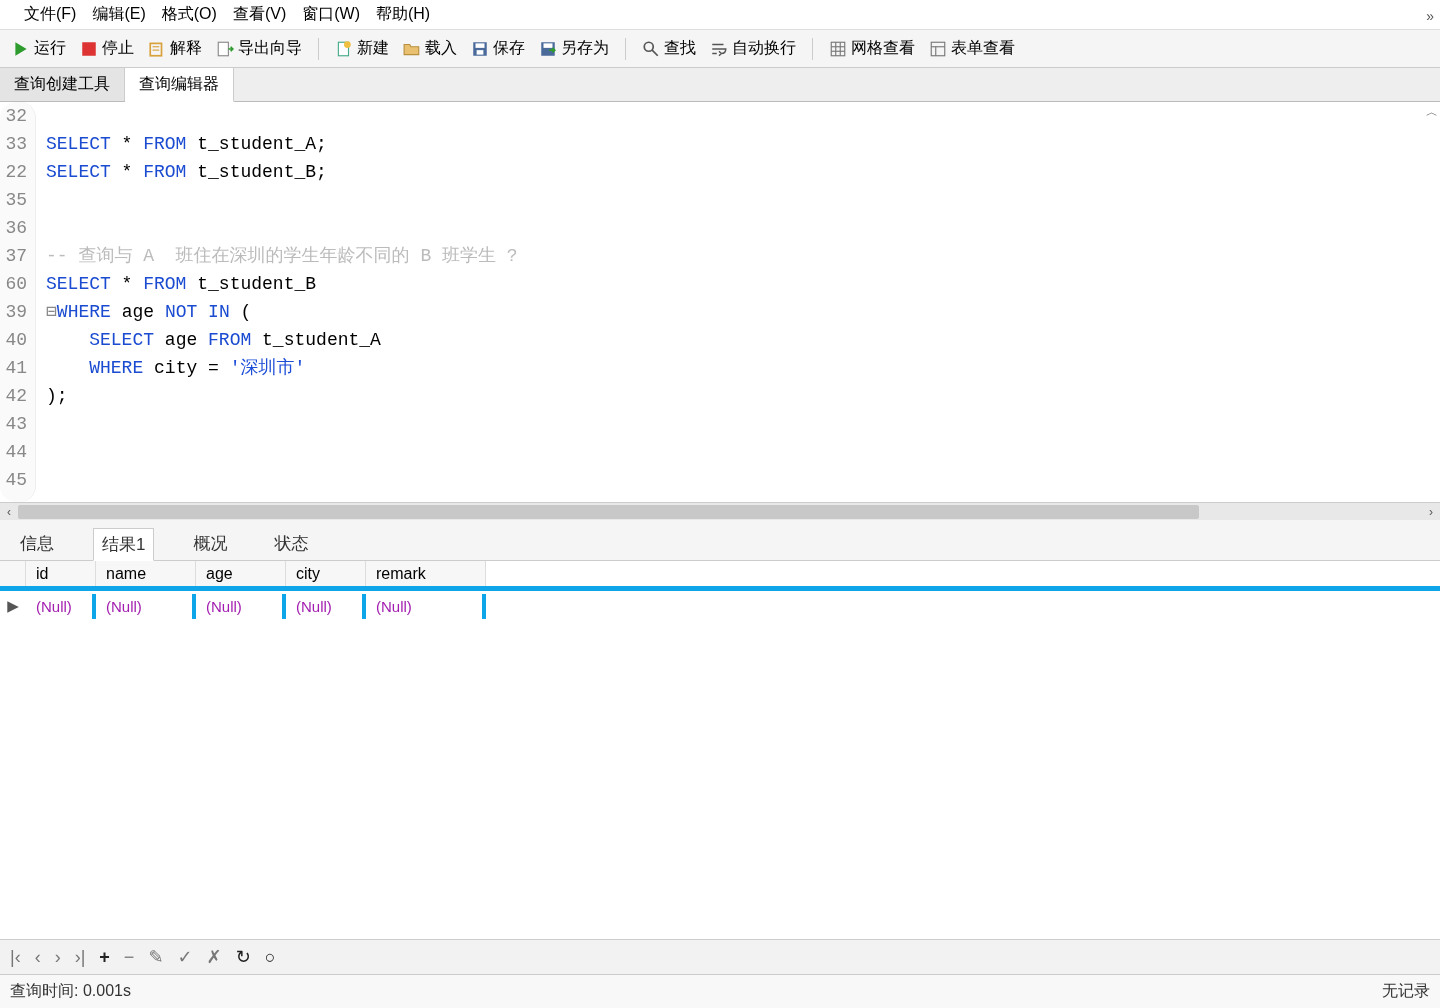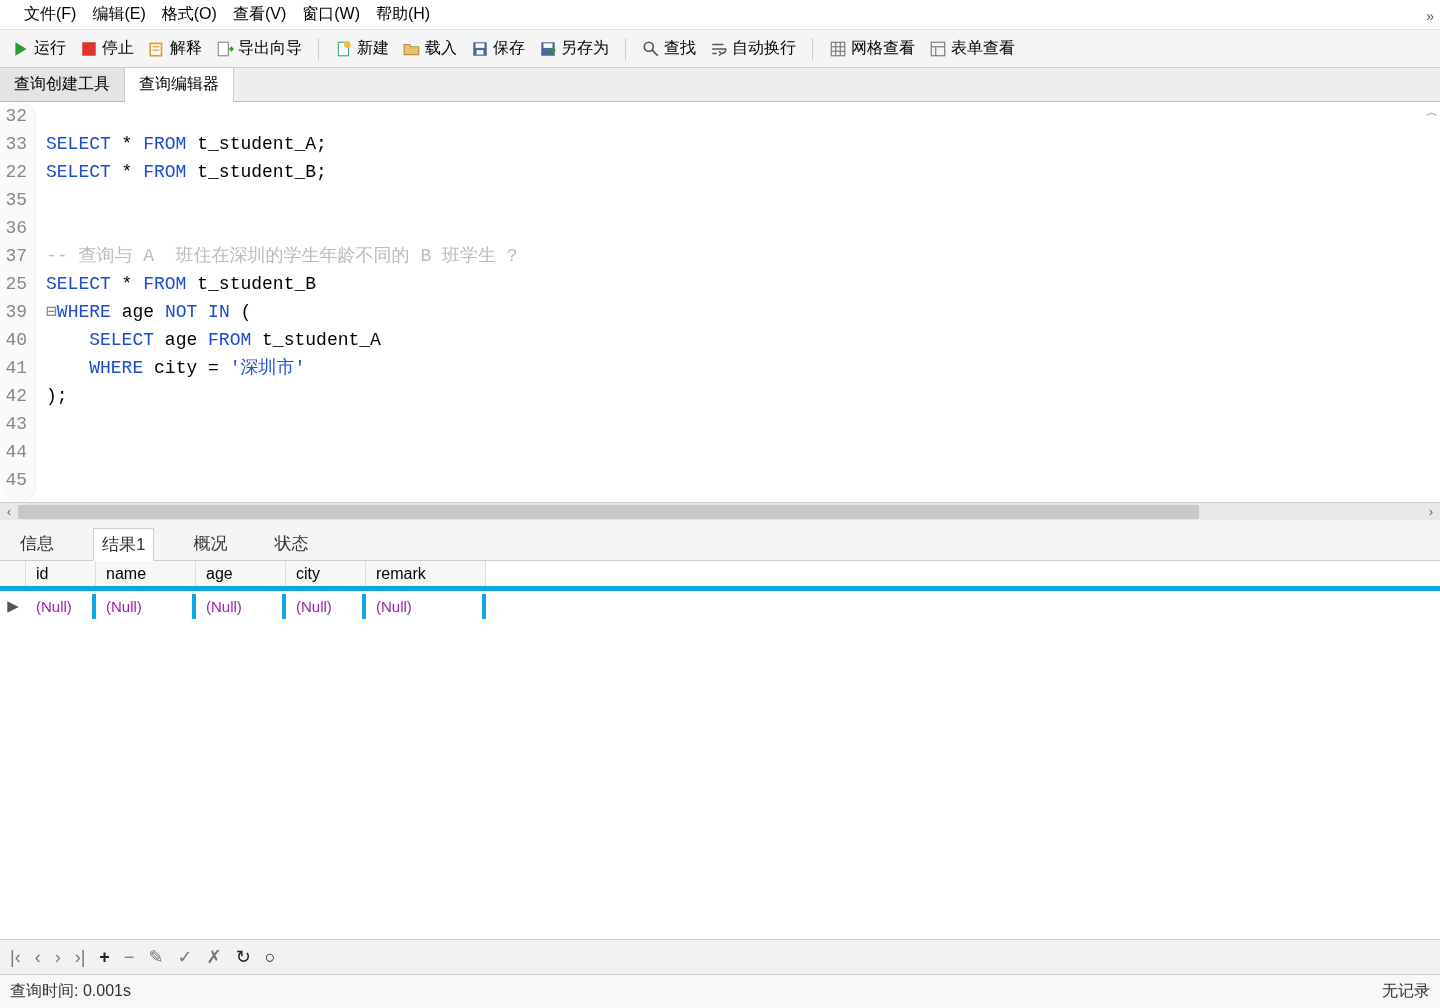--- a/index.html
+++ b/index.html
@@ -262,21 +262,21 @@
 <div class="editor-wrap">
   <span class="vscroll-ind">︿</span>
   <div class="editor">
     <div class="gutter" id="gutter">
         <div>32</div>
         <div>33</div>
         <div>22</div>
         <div>35</div>
         <div>36</div>
         <div>37</div>
-        <div>25</div>
+        <div>60</div>
         <div>39</div>
         <div>40</div>
         <div>41</div>
         <div>42</div>
         <div>43</div>
         <div>44</div>
         <div>45</div>
       </div>
     <div class="code" id="code"><div>&nbsp;</div><div><span class="kw">SELECT</span> * <span class="kw">FROM</span> t_student_A;</div><div><span class="kw">SELECT</span> * <span class="kw">FROM</span> t_student_B;</div><div>&nbsp;</div><div>&nbsp;</div><div><span class="comment">-- 查询与 A  班住在深圳的学生年龄不同的 B 班学生 ?</span></div><div><span class="kw">SELECT</span> * <span class="kw">FROM</span> t_student_B</div><div><span class="fold">⊟</span><span class="kw">WHERE</span> age <span class="kw">NOT IN</span> (</div><div>    <span class="kw">SELECT</span> age <span class="kw">FROM</span> t_student_A</div><div>    <span class="kw">WHERE</span> city = <span class="str">'深圳市'</span></div><div>);</div><div>&nbsp;</div><div>&nbsp;</div><div>&nbsp;</div></div>
   </div>

